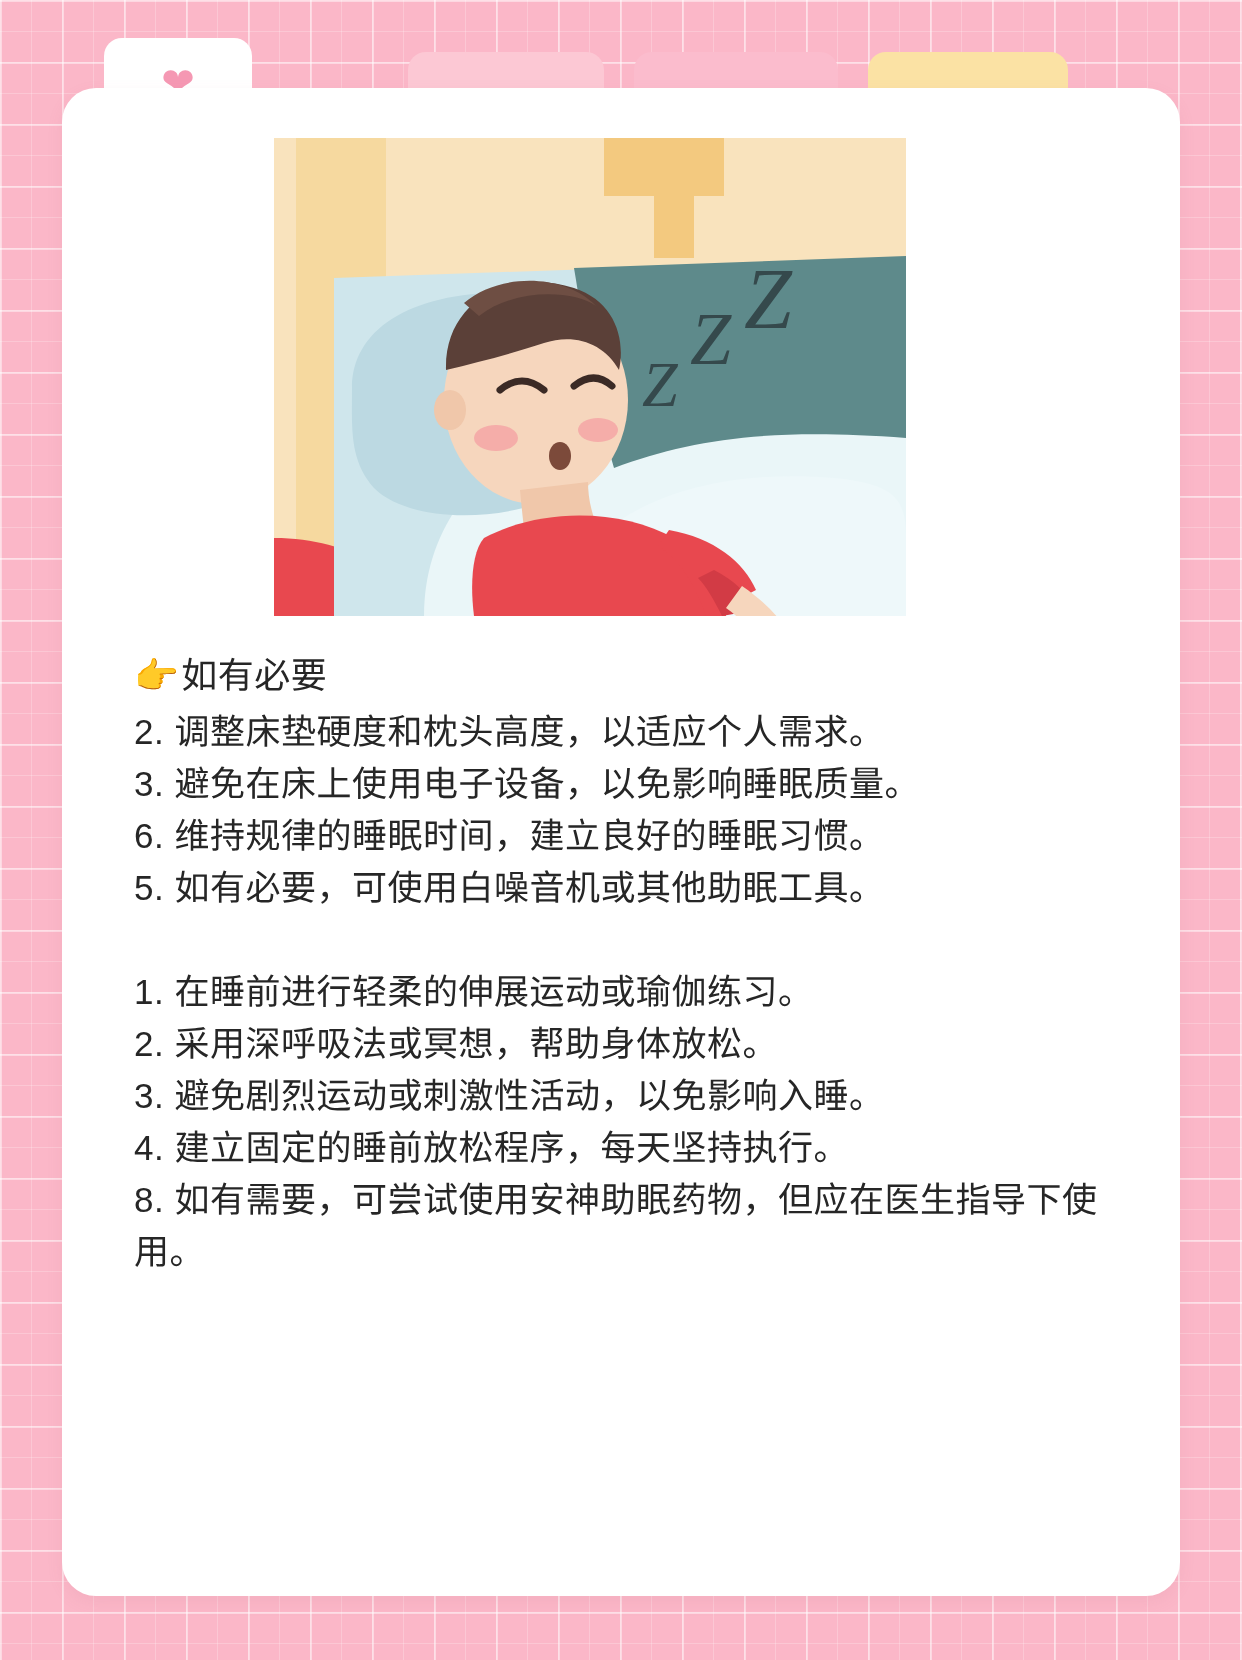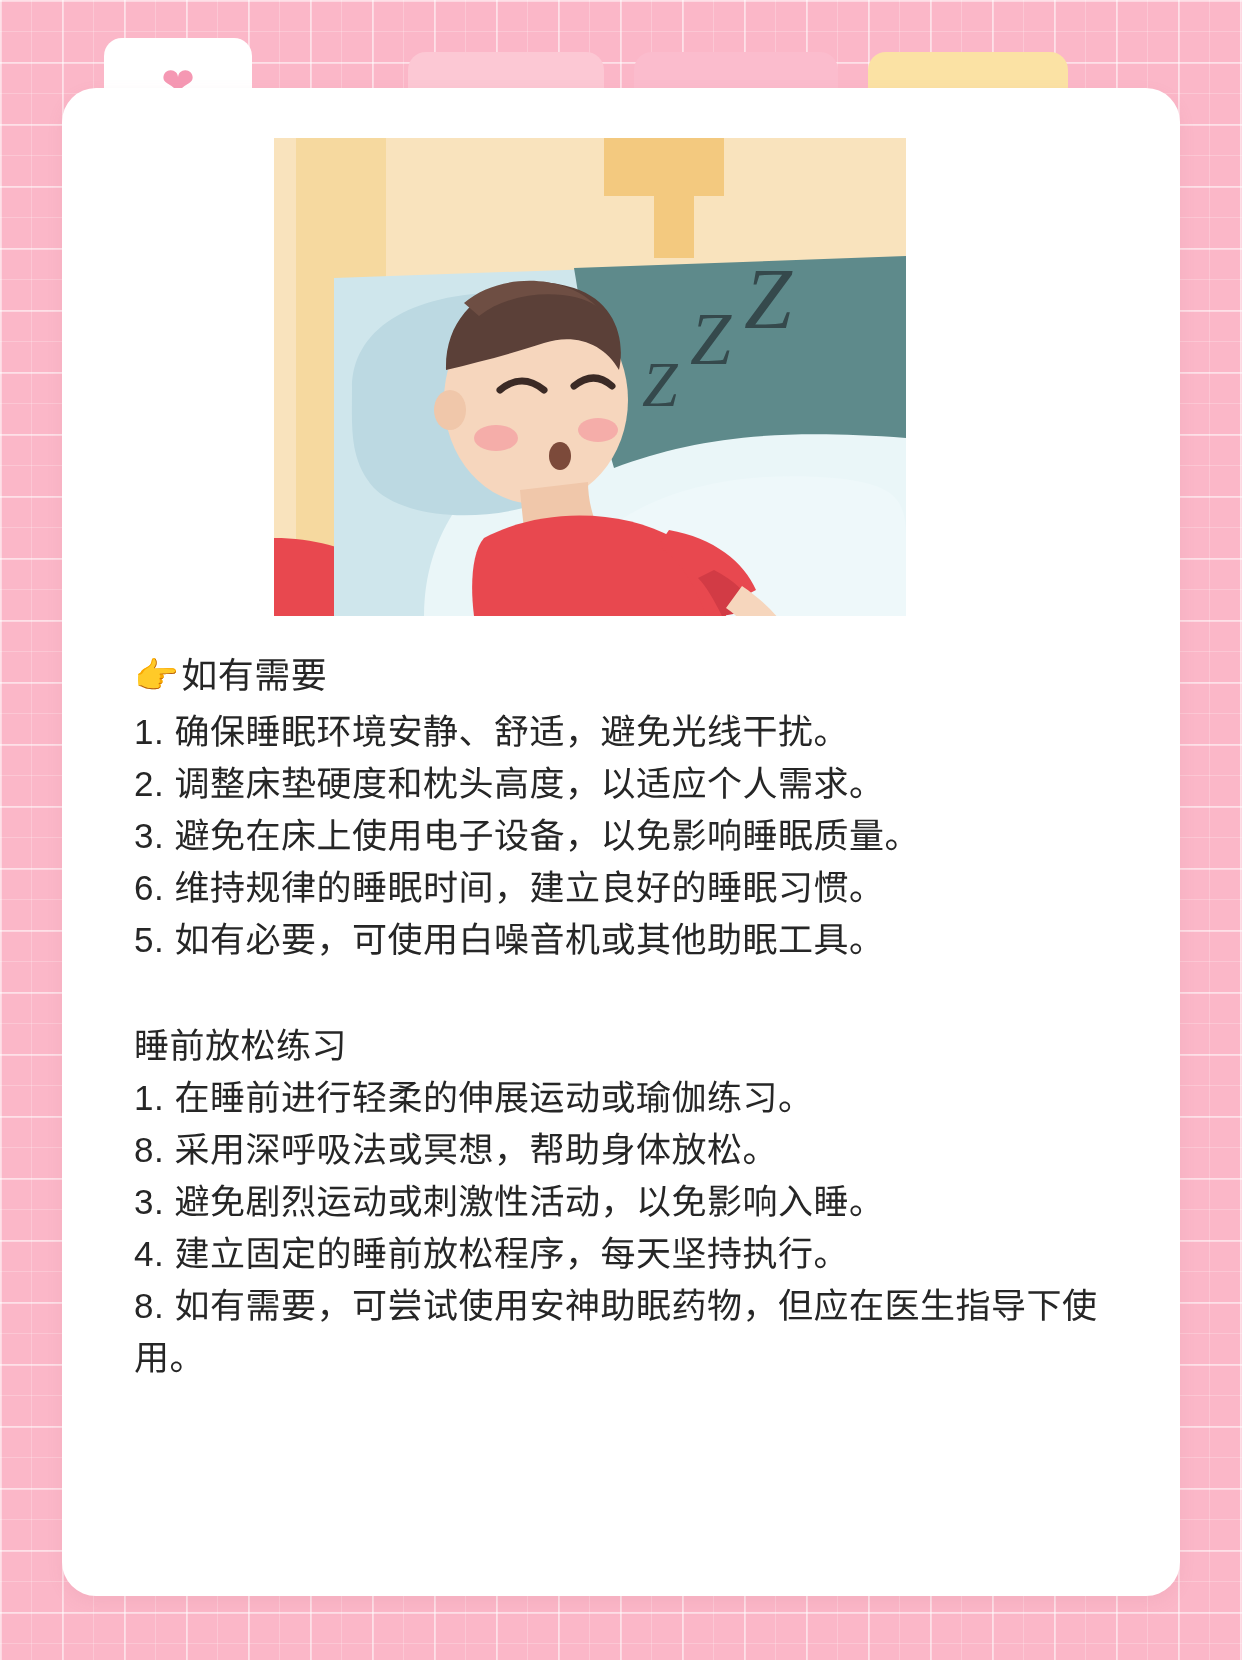--- a/index.html
+++ b/index.html
@@ -180,34 +180,32 @@
 
         <text x="368" y="268" font-family="Liberation Serif, serif" font-size="64" font-style="italic" fill="#35494c">Z</text>
         <text x="416" y="226" font-family="Liberation Serif, serif" font-size="74" font-style="italic" fill="#35494c">Z</text>
         <text x="470" y="190" font-family="Liberation Serif, serif" font-size="86" font-style="italic" fill="#35494c">Z</text>
       </svg>
     </div>
 
     <div class="article">
 
       <div class="lead">
-        <span class="pointer">👉</span><span>如有需要</span>
+        <span class="pointer">👉</span><span>如有必要</span>
       </div>
 
-      <div class="item">1. 确保睡眠环境安静、舒适，避免光线干扰。</div>
       <div class="item">2. 调整床垫硬度和枕头高度，以适应个人需求。</div>
       <div class="item">3. 避免在床上使用电子设备，以免影响睡眠质量。</div>
       <div class="item">6. 维持规律的睡眠时间，建立良好的睡眠习惯。</div>
       <div class="item">5. 如有必要，可使用白噪音机或其他助眠工具。</div>
 
       <div class="gap"></div>
 
-      <div class="section-title">睡前放松练习</div>
       <div class="item">1. 在睡前进行轻柔的伸展运动或瑜伽练习。</div>
-      <div class="item">8. 采用深呼吸法或冥想，帮助身体放松。</div>
+      <div class="item">2. 采用深呼吸法或冥想，帮助身体放松。</div>
       <div class="item">3. 避免剧烈运动或刺激性活动，以免影响入睡。</div>
       <div class="item">4. 建立固定的睡前放松程序，每天坚持执行。</div>
       <div class="item">8. 如有需要，可尝试使用安神助眠药物，但应在医生指导下使用。</div>
 
     </div>
 
   </div>
 </div>
 
 </body></html>

